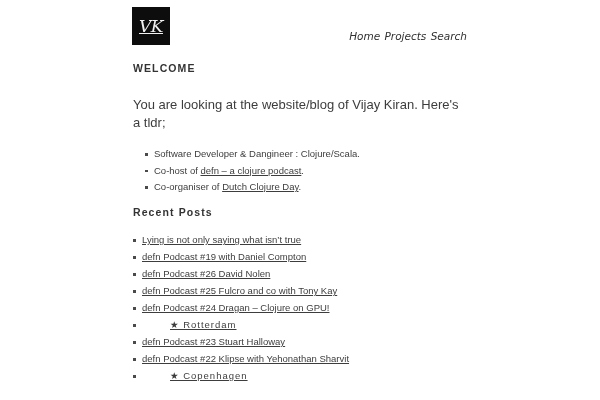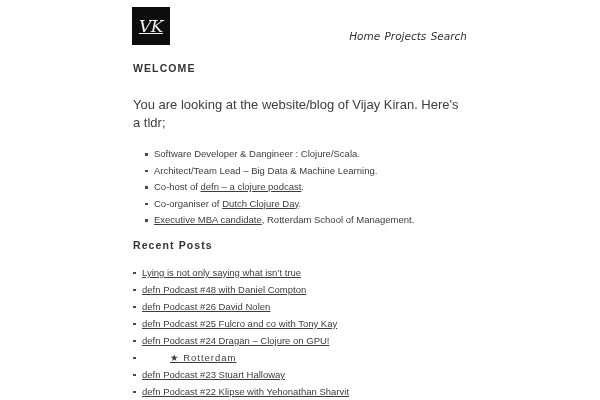--- a/index.html
+++ b/index.html
@@ -165,38 +165,32 @@
 
     <h2 class="section-title welcome-title">WELCOME</h2>
 
     <p class="intro">You are looking at the website/blog of Vijay Kiran. Here's a tldr;</p>
 
     <ul class="bullets">
       <li>
         <span>Software Developer &amp; Dangineer : Clojure/Scala.</span>
       </li>
       <li>
-        <span>Architect/Team Lead – Big Data &amp; Machine Learning.</span>
-      </li>
-      <li>
         <span>Co-host of </span><a href="#">defn – a clojure podcast</a><span>.</span>
       </li>
       <li>
         <span>Co-organiser of </span><a href="#">Dutch Clojure Day</a><span>.</span>
-      </li>
-      <li>
-        <span></span><a href="#">Executive MBA candidate</a><span>, Rotterdam School of Management.</span>
       </li>
     </ul>
 
     <h2 class="section-title posts-title">Recent Posts</h2>
 
     <ul class="posts">
       <li><a href="#">Lying is not only saying what isn’t true</a></li>
-      <li><a href="#">defn Podcast #48 with Daniel Compton</a></li>
+      <li><a href="#">defn Podcast #19 with Daniel Compton</a></li>
       <li><a href="#">defn Podcast #26 David Nolen</a></li>
       <li><a href="#">defn Podcast #25 Fulcro and co with Tony Kay</a></li>
       <li><a href="#">defn Podcast #24 Dragan – Clojure on GPU!</a></li>
       <li><a href="#" class="star">★ Rotterdam</a></li>
       <li><a href="#">defn Podcast #23 Stuart Halloway</a></li>
       <li><a href="#">defn Podcast #22 Klipse with Yehonathan Sharvit</a></li>
       <li><a href="#" class="star">★ Copenhagen</a></li>
     </ul>
 
   </div>

